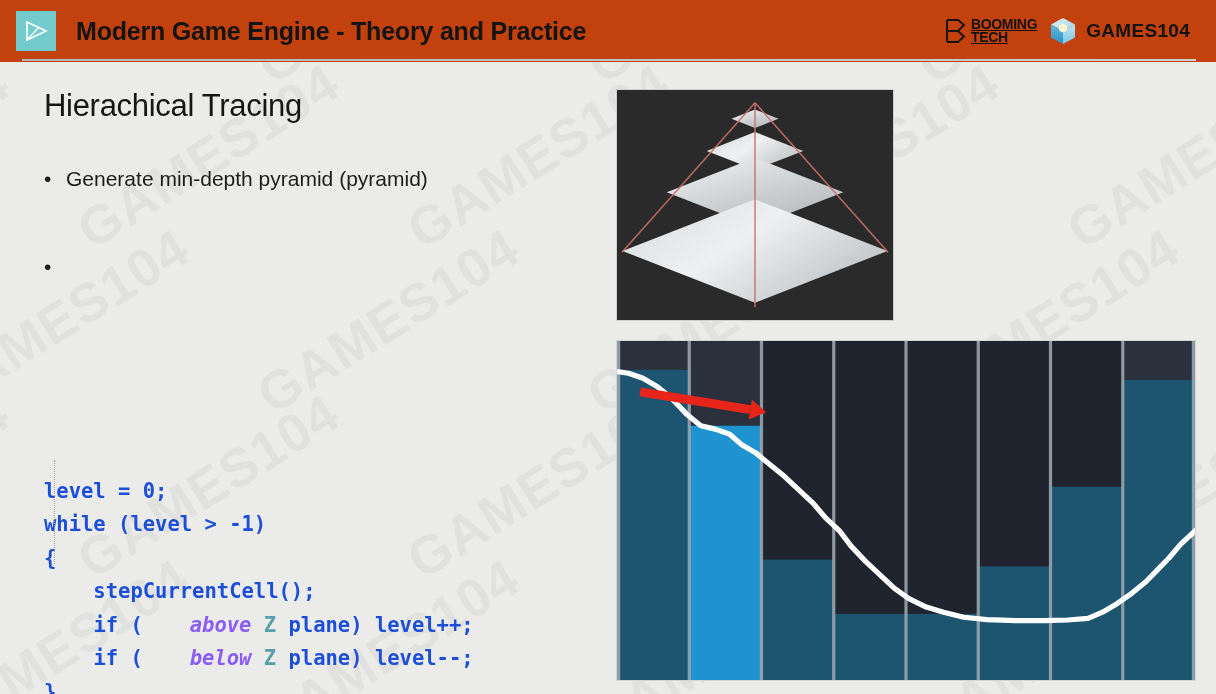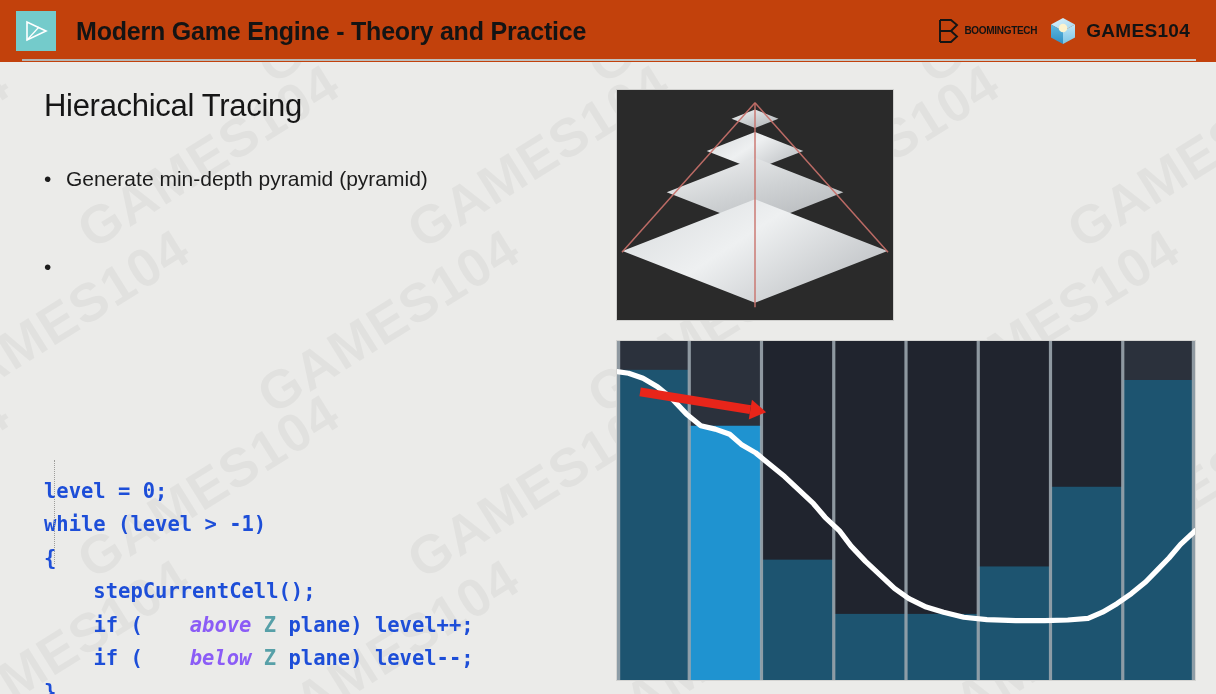--- a/index.html
+++ b/index.html
@@ -53,24 +53,24 @@
     position: absolute; left: 22px; top: 59px;
     width: 1174px; height: 2px;
     background: linear-gradient(to right,#b4b4b2,#cfcfcd);
   }
   #header-logos {
     position: absolute; right: 26px; top: 16px;
     display: flex; align-items: center; gap: 11px;
   }
   #booming-tech-logo { display: flex; align-items: center; gap: 3px; }
   #booming-tech-wordmark {
-    display: flex; flex-direction: row;
+    display: flex; flex-direction: column;
     line-height: 0.92;
-    font-weight: 700; font-size: 10px;
-    color: #131313; letter-spacing: -0.3px;
+    font-weight: 700; font-size: 14px;
+    color: #131313; letter-spacing: -0.3px; text-decoration: underline;
   }
   #games104-logo { display: flex; align-items: center; gap: 8px; }
   #games104-wordmark {
     font-weight: 700; font-size: 19px; color: #131313;
     letter-spacing: 0.3px;
   }
 
   
   #content-heading {
     position: absolute; left: 44px; top: 88px;

